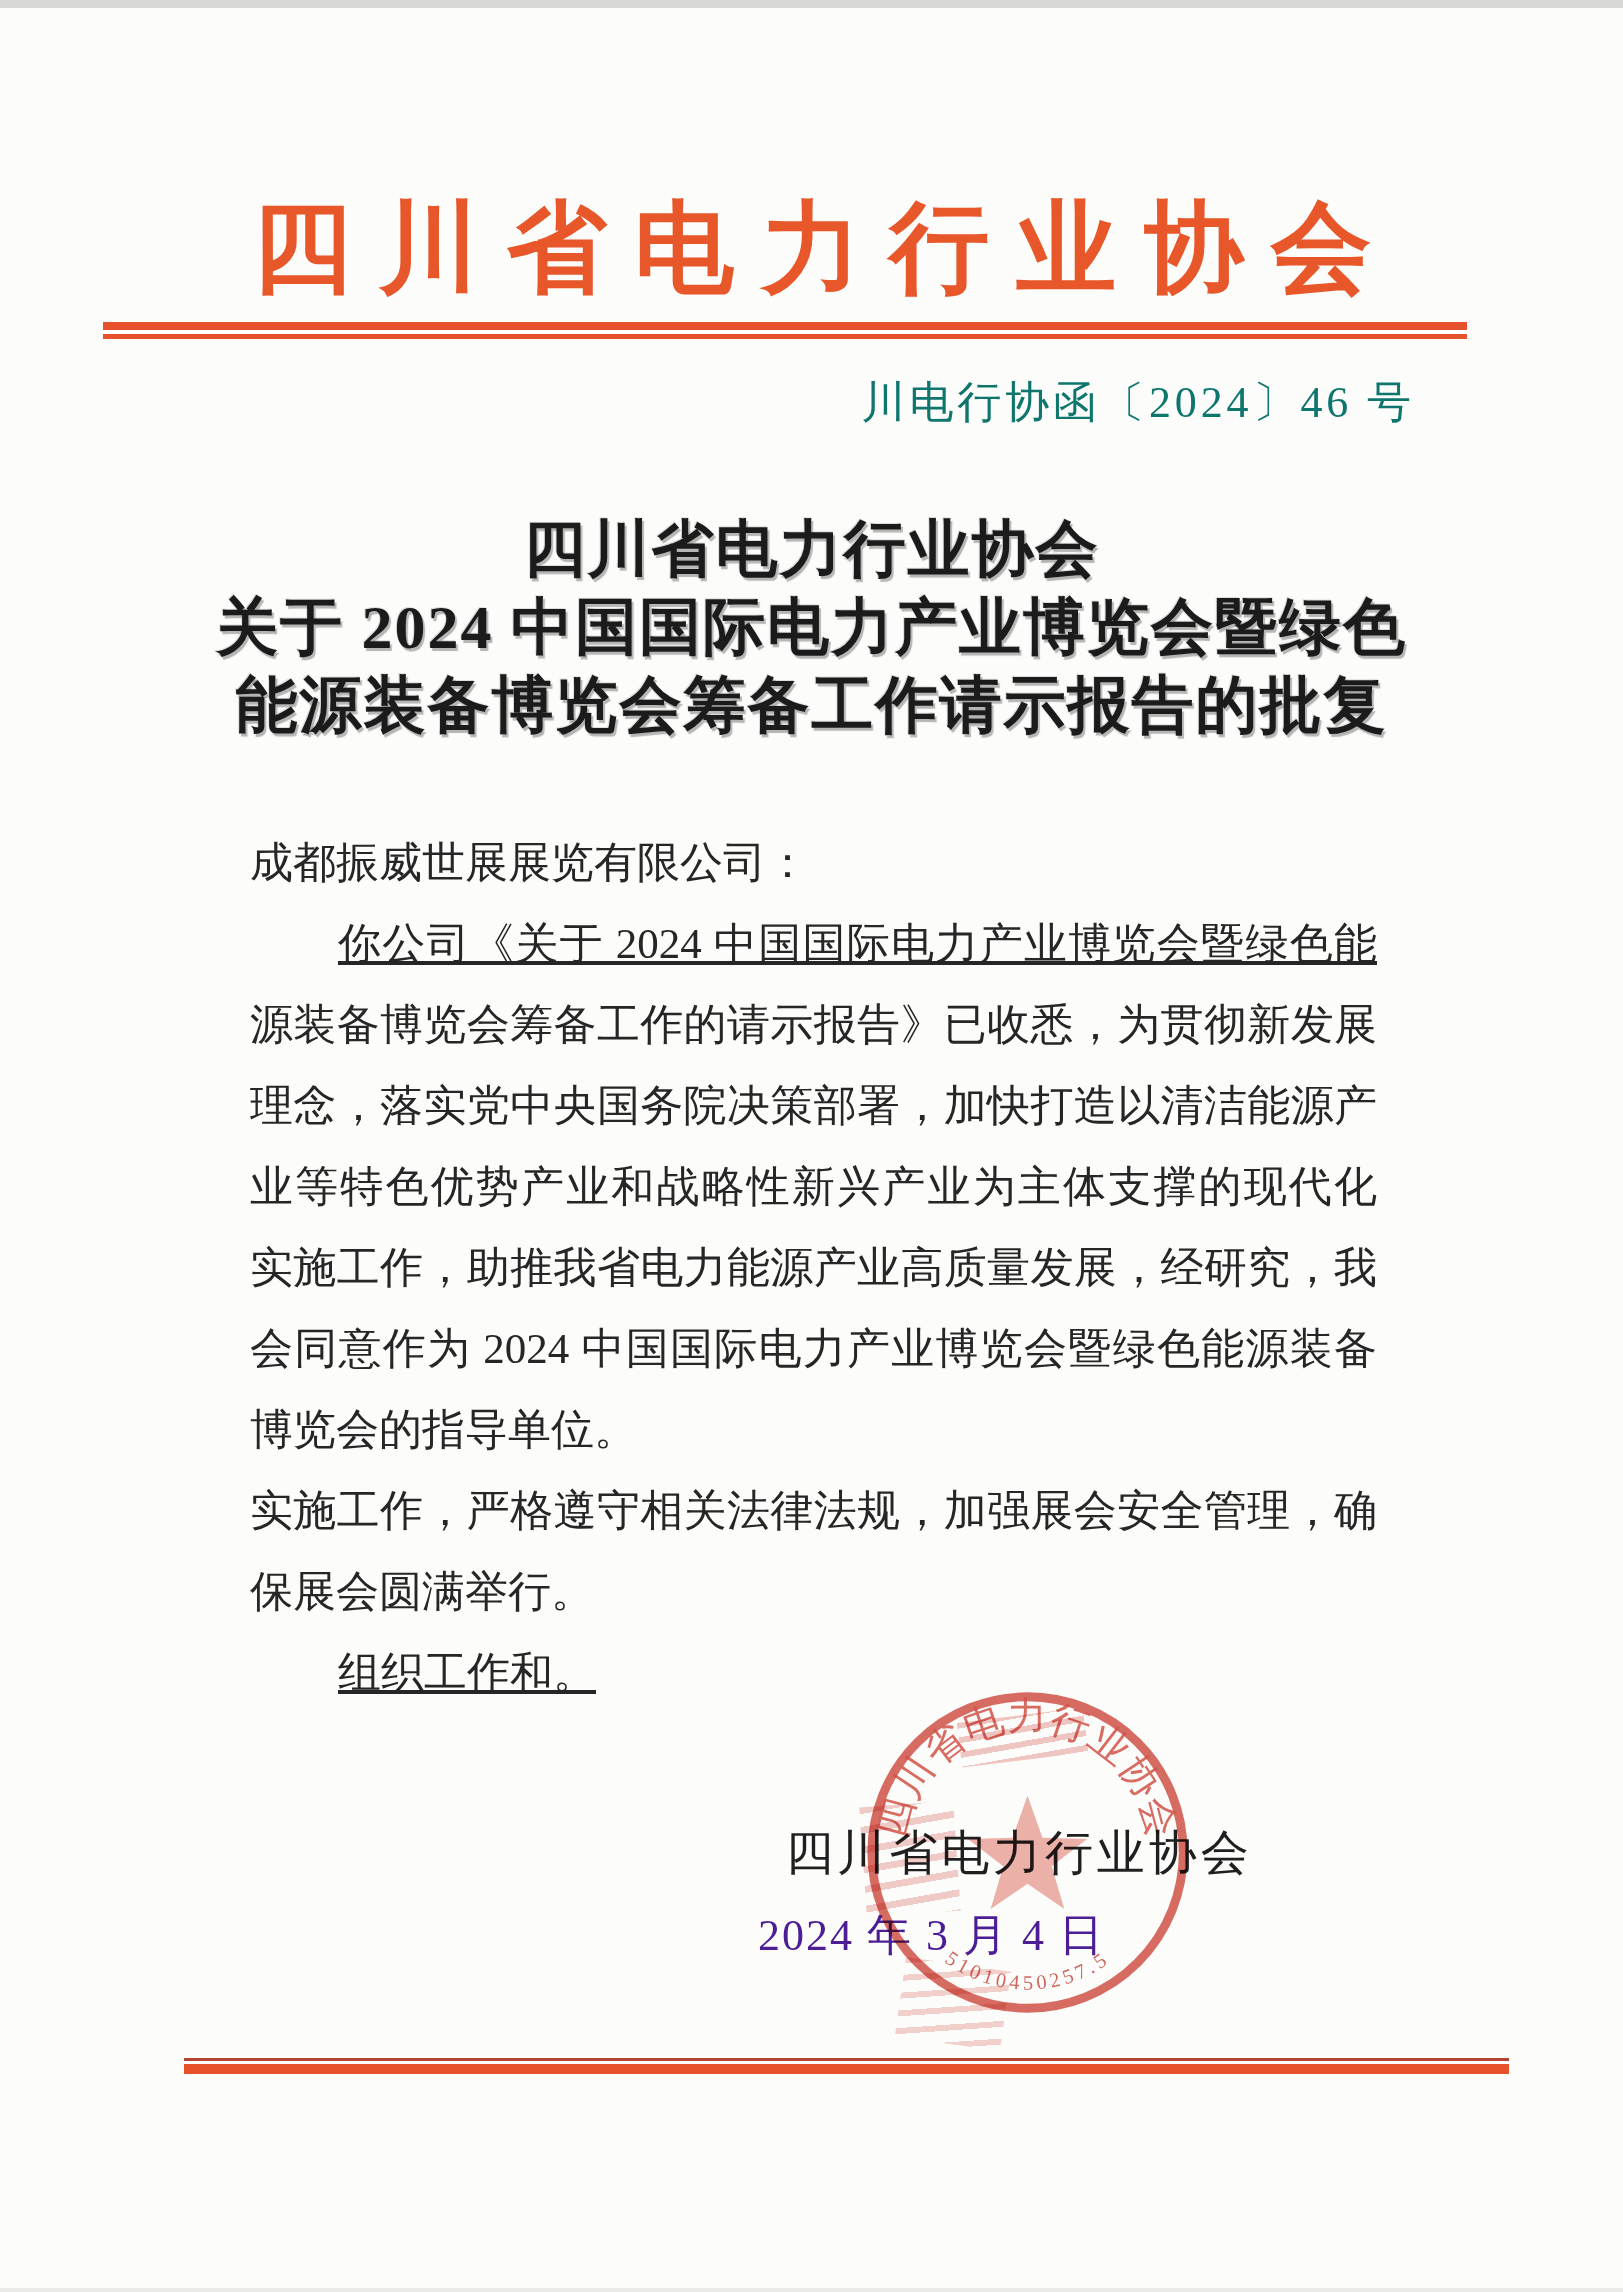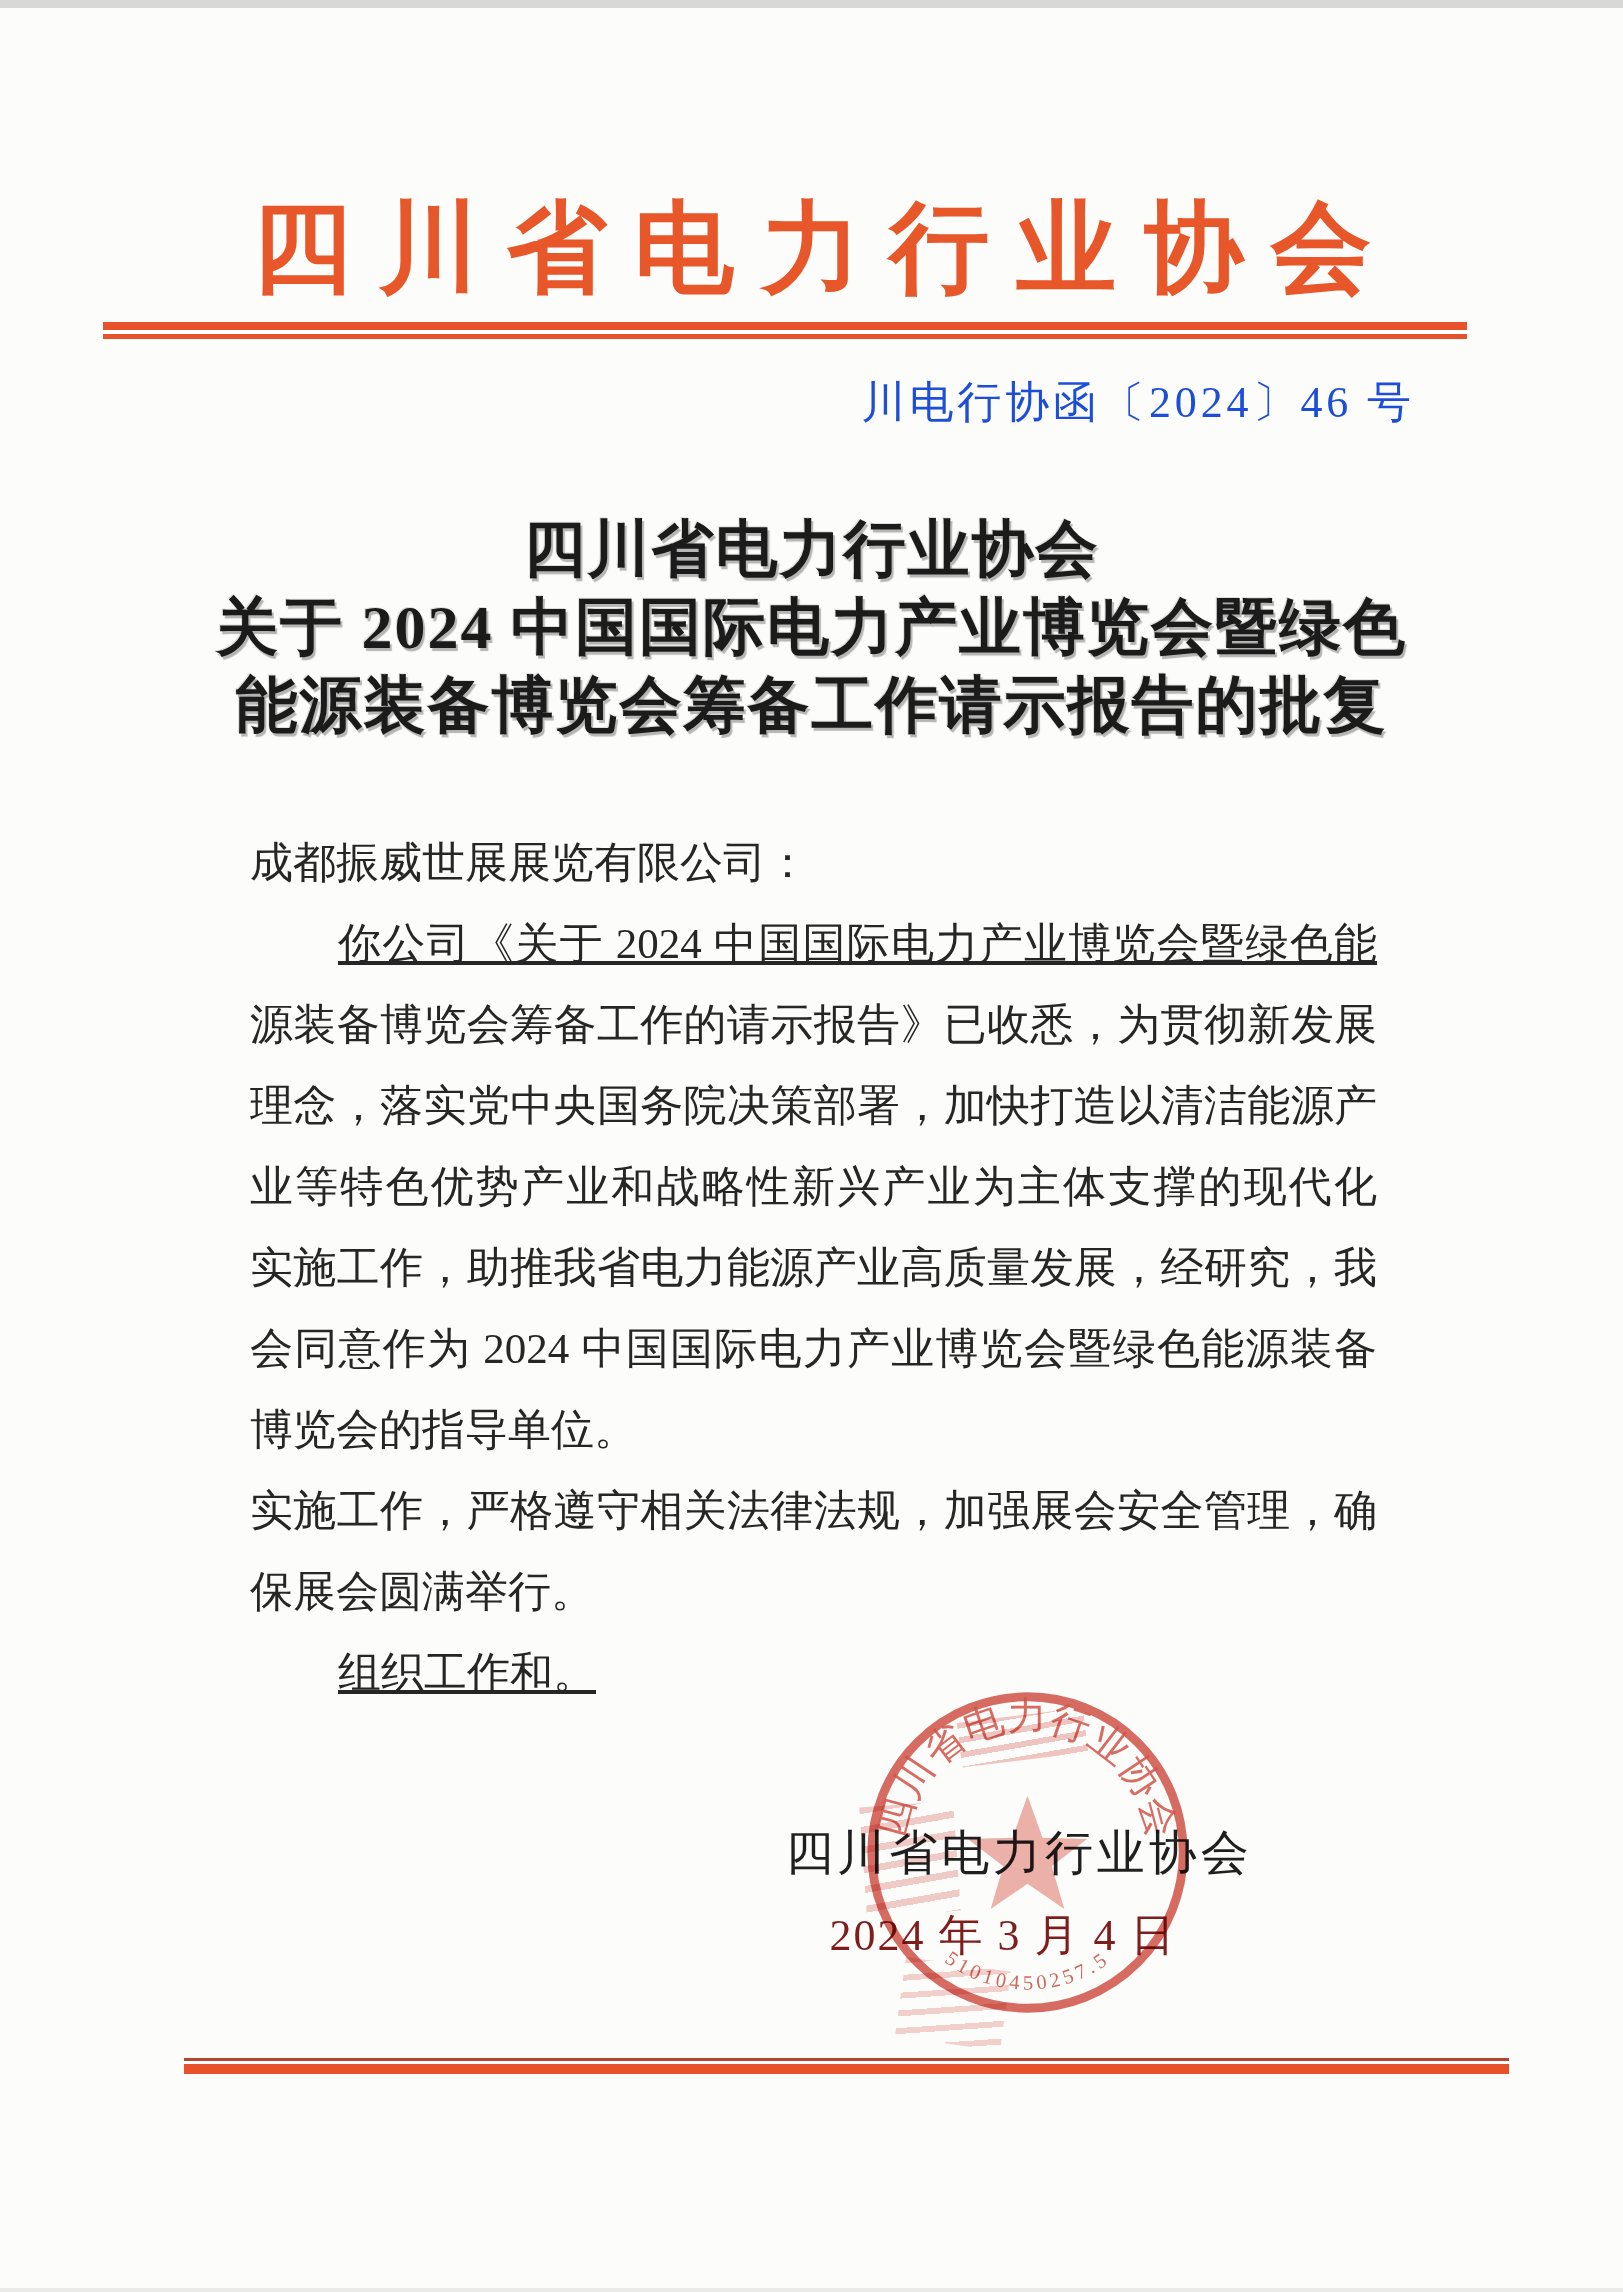--- a/index.html
+++ b/index.html
@@ -22,21 +22,21 @@
   }
   .letterhead-rule{
     position:absolute;top:314px;left:103px;width:1364px;height:3.9px;
     background:#fff;
     border-top:8.8px solid #E7512B;
     border-bottom:5.9px solid #E7512B;
   }
   
   .doc-number{
     position:absolute;top:365px;right:208px;
-    font-size:44px;color:#1d4ed8;
+    font-size:44px;color:#0f766e;
     letter-spacing:3.9px;white-space:nowrap;
   }
   
   .doc-title{
     position:absolute;top:502px;left:0;width:100%;
     text-align:center;
     font-size:62px;line-height:78px;font-weight:bold;
     color:#1b1b1b;
     text-shadow:2px 2.9px 1px rgba(95,95,95,.45), -1px -1px 0 rgba(130,130,130,.25);
     letter-spacing:2px;
@@ -51,22 +51,22 @@
   .bl.j{white-space:normal;text-align:justify;text-align-last:justify;}
   .bl.ind{text-indent:88px;text-decoration:underline;}
   
   .sig-org{
     position:absolute;top:1813px;left:774px;width:490px;
     text-align:center;font-size:48px;letter-spacing:3.9px;
     color:#1f1f1f;white-space:nowrap;
   }
   .sig-date{
     position:absolute;top:1898px;left:758px;width:490px;
-    text-align:center;font-size:44px;letter-spacing:2px;
-    color:#7f1d1d;white-space:nowrap;
+    font-size:44px;letter-spacing:2px;
+    color:#4c1d95;white-space:nowrap;
   }
   
   .seal{
     position:absolute;top:1678px;left:861px;width:333px;height:333px;
     mix-blend-mode:multiply;
     z-index:5;
   }
   .ghost{position:absolute;mix-blend-mode:multiply;z-index:4;opacity:.55;}
   .ghost1{left:959px;top:1707px;width:127px;height:45px;
     background:repeating-linear-gradient(177deg,rgba(214,88,78,.6) 0 5.9px,rgba(214,88,78,0) 5.9px 14.7px);

